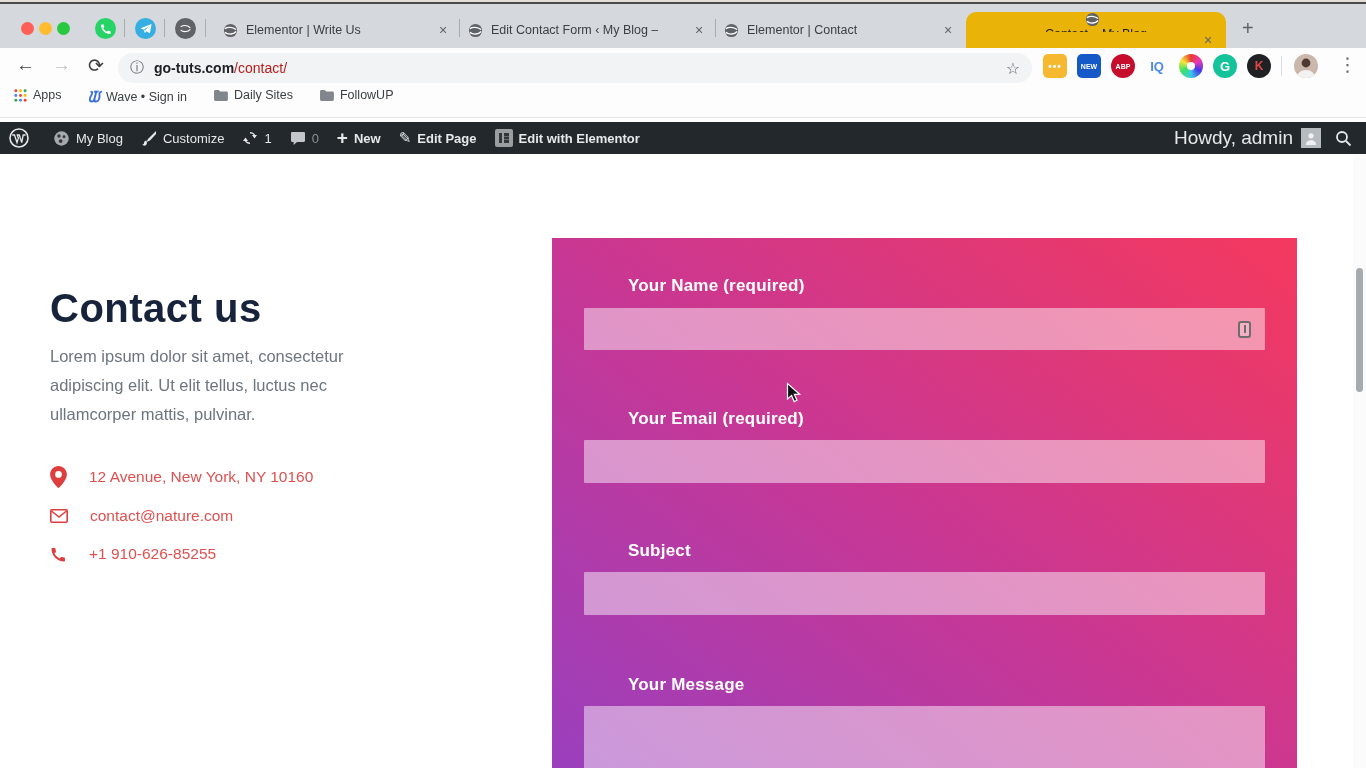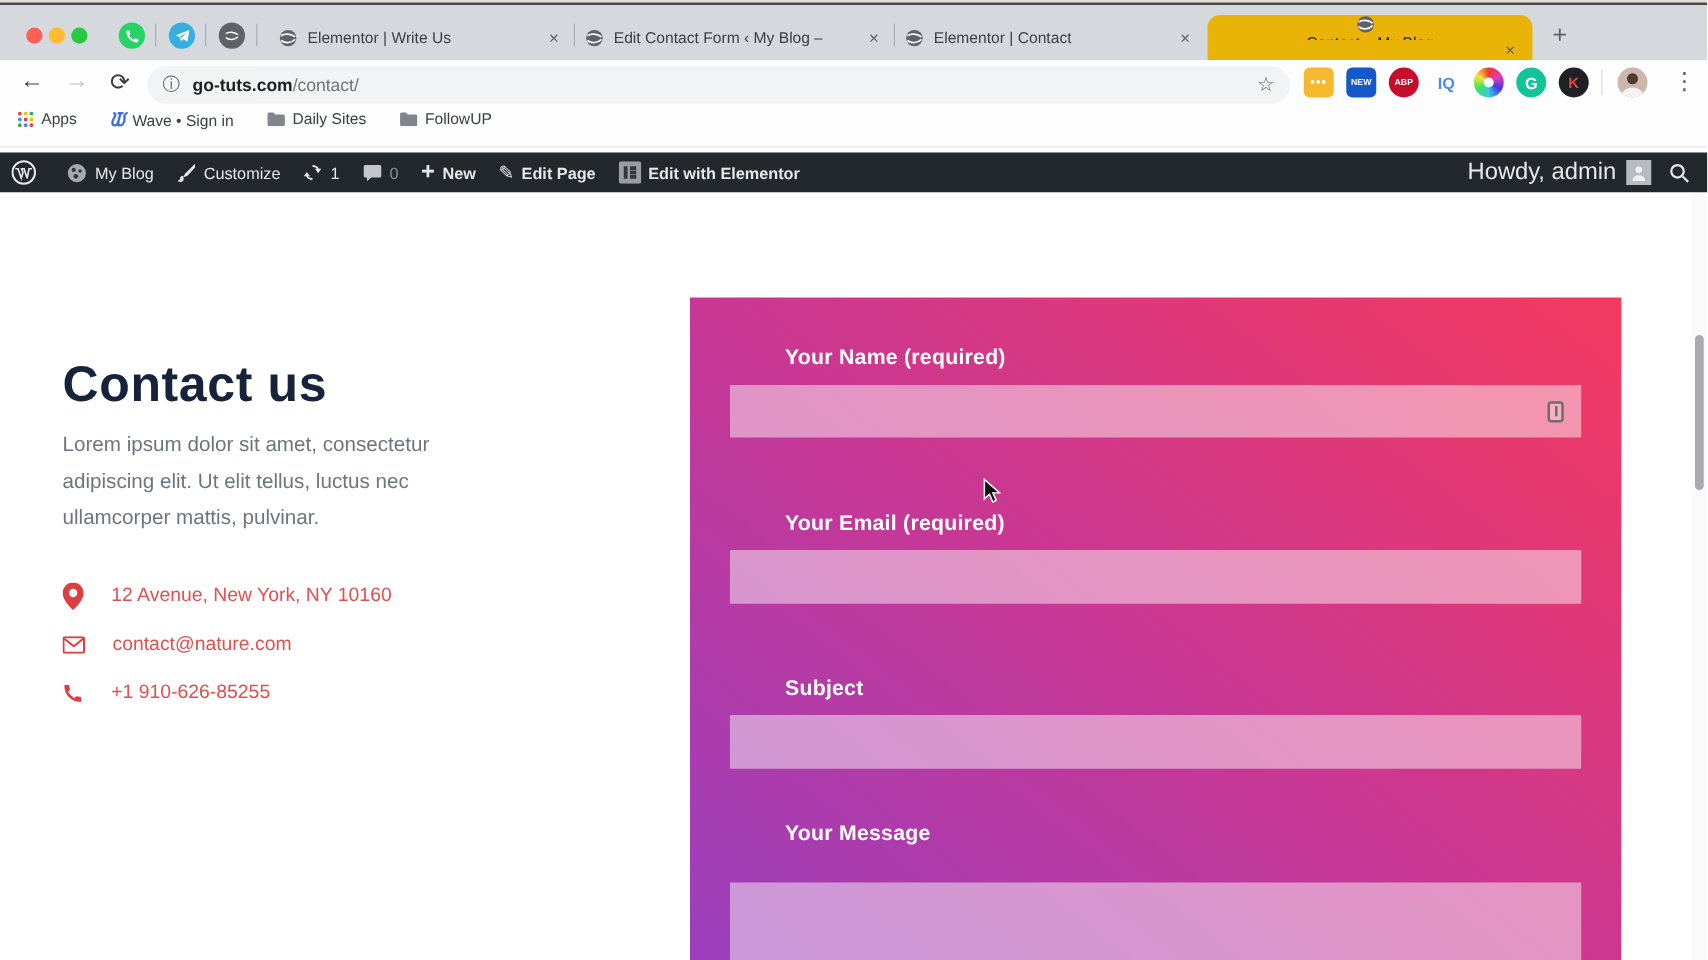--- a/index.html
+++ b/index.html
@@ -24,21 +24,21 @@
   .tab-active { background:#eab308; border-radius:10px 10px 0 0; color:#202124;flex-direction:column; }
   .tab-close { font-size:14px; color:#5f6368; margin-left:auto; cursor:default; width:16px; text-align:center; }
   .favicon { width:15px; height:15px; margin:0 8px 0 0; flex:0 0 auto; }
   .newtab-btn { top:18px; font-size:20px; color:#5f6368; line-height:20px; }
 
   .toolbar { left:0; top:48px; width:1366px; height:40px; background:#fdfdfd; }
   .nav-btn { top:54px; font-size:19px; color:#5f6368; }
   .nav-disabled { color:#bdc1c6; }
   .omnibox { left:118px; top:53px; width:914px; height:30px; background:#f1f3f4; border-radius:15px; display:flex; align-items:center; padding:0 12px; }
   .url { font-size:14px; color:#202124; margin-left:10px; }
-  .url .path { color:#737373; }
+  .url .path { color:#b91c1c; }
   .ext { top:54px; width:24px; height:24px; border-radius:5px; font-weight:bold; color:#fff; font-size:9px; }
   .bookmarks { left:0; top:88px; width:1366px; height:30px; background:#fdfdfd; border-bottom:1px solid #e4e6e8; display:flex; align-items:flex-start; padding-left:14px; }
   .bm { display:flex; align-items:center; margin-right:26px; font-size:12.5px; color:#3c4043; }
   .bm svg { margin-right:6px; }
 
   
   .adminbar { left:0; top:122px; width:1366px; height:32px; background:#23282d; display:flex; align-items:center; color:#e6e8ea; font-size:13px; }
   .ab-item { display:flex; align-items:center; height:32px; padding:12px 9px; white-space:nowrap; }
   .ab-item svg, .ab-item .g { margin-right:6px; }
   .ab-count-muted { color:#8b9095; }
@@ -291,21 +291,21 @@
     <div class="abs f-input" style="top:70px;height:42px;">
       <span class="autofill"></span>
     </div>
 
     <div class="abs f-label" style="top:171px;">Your Email (required)</div>
     <div class="abs f-input" style="top:202px;height:43px;"></div>
 
     <div class="abs f-label" style="top:303px;">Subject</div>
     <div class="abs f-input" style="top:334px;height:43px;"></div>
 
-    <div class="abs f-label" style="top:419px;">Your Message</div>
+    <div class="abs f-label" style="top:437px;">Your Message</div>
     <div class="abs f-input" style="top:468px;height:150px;"></div>
   </div>
 
   <div class="abs scroll-track"></div>
   <div class="abs scroll-thumb"></div>
 
   <svg class="abs" style="left:786px;top:382px;" width="16" height="22" viewBox="0 0 16 22">
     <path d="M1.5 1.5 L1.5 17 L5.6 13.4 L8.2 19.6 L11 18.3 L8.3 12.3 L13.6 12.2 Z" fill="#111" stroke="#fff" stroke-width="1.2"></path>
   </svg>
 

